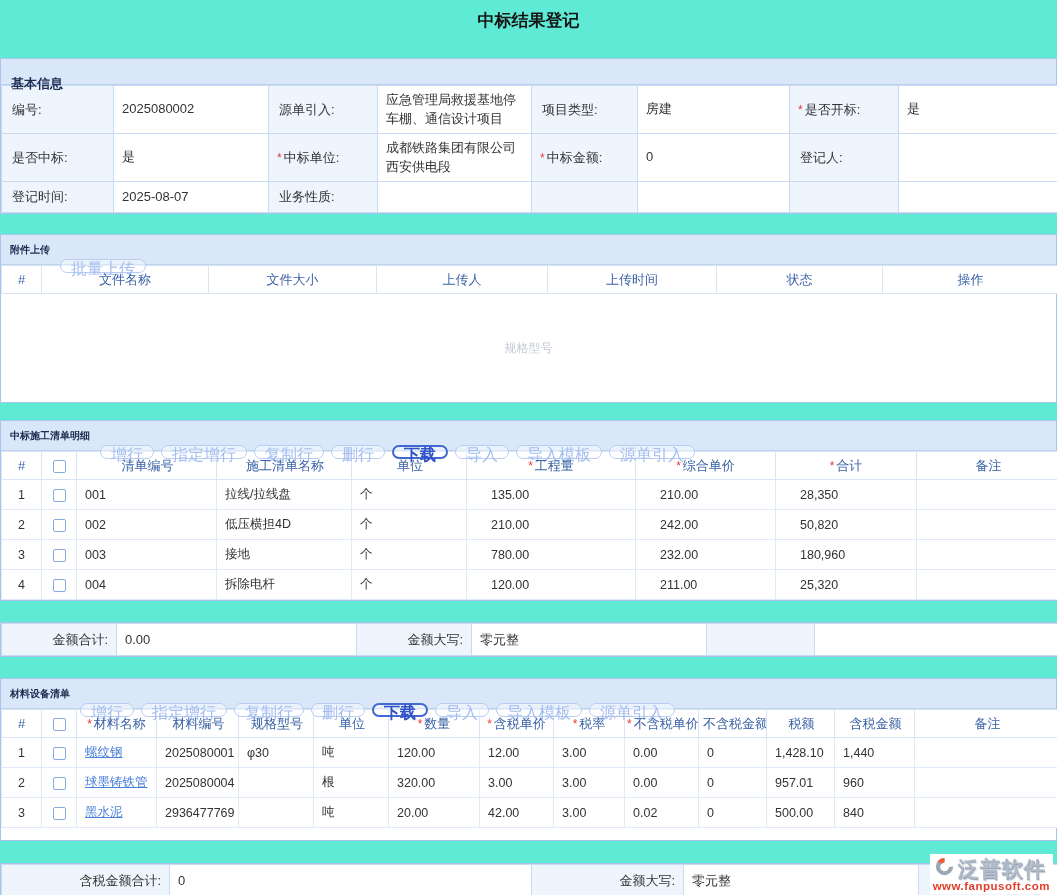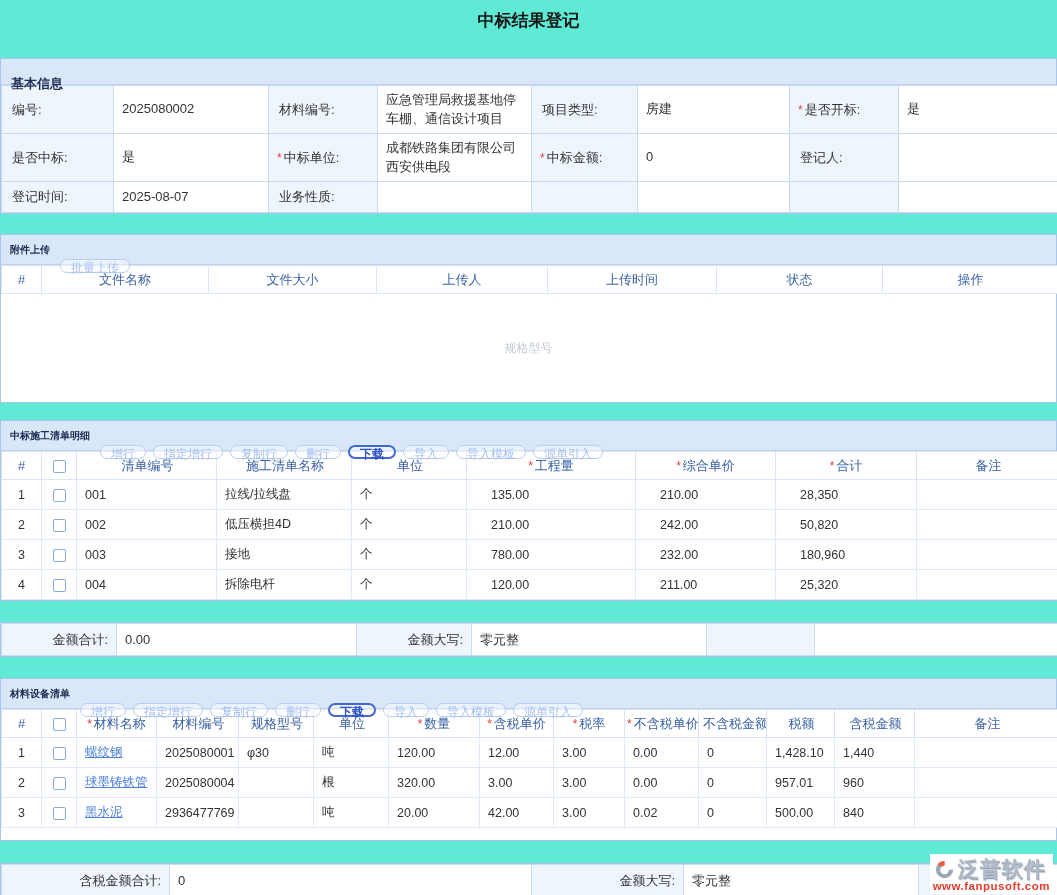--- a/index.html
+++ b/index.html
@@ -21,21 +21,21 @@
   .grid td { border:1px solid #c9dbf3; font-size:13px; padding:4px 8px; overflow:hidden; }
   .grid td.lbl { background:#eff5fd; text-align:left; white-space:nowrap; color:#333; }
   .grid td.val { background:#fff; text-align:left; line-height:1.45; }
   .grid tr.r-tall td { height:48px; }
   .grid tr.r-short td { height:31px; }
   .req { color:#e23b3b; margin-right:2px; font-size:12px; }
 
   
   .bar { background:#d9e7f8; border-bottom:1px solid #bcd2ee; height:30px; display:flex; align-items:center; gap:7px; padding:0 9px; }
   .bar-title { font-size:10px; font-weight:700; color:#1c2c50; margin-right:3px; white-space:nowrap; }
-  .tbtn { height:14px; line-height:17px; padding:0 10px; border-radius:11px; border:1px solid #b9cdf3; background:rgba(255,255,255,.45); color:#a4bdf0; font-size:12px; cursor:pointer; font-family:inherit; white-space:nowrap;margin-top:32px; }
+  .tbtn { height:14px; line-height:17px; padding:0 10px; border-radius:11px; border:1px solid #b9cdf3; background:rgba(255,255,255,.45); color:#a4bdf0; font-size:16px; cursor:pointer; font-family:inherit; white-space:nowrap;margin-top:32px; }
   .tbtn.active { border:2px solid #4468d2; color:#3053c8; font-weight:700; line-height:15px; }
 
   
   .dt th { border:1px solid #d9e5f6; background:#fff; color:#3a62a6; font-weight:400; font-size:13px; height:28px; text-align:center; padding:0 2px; overflow:hidden; white-space:nowrap; }
   .dt td { border:1px solid #e0eaf8; background:#fff; font-size:12.5px; height:30px; padding:0 8px; overflow:hidden; white-space:nowrap; }
   .dt td.c { text-align:center; padding:0; }
   .dt td.npad { padding-left:24px; }
   .cb { display:inline-block; width:13px; height:13px; border:1px solid #85abe0; border-radius:2px; background:#fff; vertical-align:middle; cursor:pointer; }
   .lnk { color:#4c80d8; text-decoration:underline; cursor:pointer; }
 
@@ -44,21 +44,21 @@
   .empty { height:108px; display:flex; align-items:center; justify-content:center; color:#c3c9d4; font-size:12px; }
   .pad-bottom { padding-bottom:12px; }
 
   
   .sum td { border:1px solid #c9dbf3; height:32px; font-size:13px; padding:0 8px; overflow:hidden; white-space:nowrap; }
   .sum td.lbl { background:#eff5fd; text-align:right; }
   .sum td.val { background:#fff; text-align:left; }
 
   
   .brandbox { position:absolute; right:4px; bottom:1px; background:#fff; padding:1px 3px 2px 3px; }
-  .brandline { display:flex; align-items:center; gap:2px; }
+  .brandline { display:flex; align-items:flex-start; gap:2px; }
   .brandname { font-size:21px; font-weight:700; color:#b2bcc9; letter-spacing:1px; text-shadow:0.5px 0.5px 0 #93a0b0, 1.5px 1.5px 1px #d7dde6; white-space:nowrap; }
   .brandurl { color:#e23c2c; font-size:11.5px; font-weight:700; text-align:center; margin-top:-3px; letter-spacing:0.5px; }
 </style>
 </head>
 <body>
 
 <div class="page">
 
   <h1 class="title">中标结果登记</h1>
 
@@ -72,21 +72,21 @@
           <col style="width:154px">
         <col style="width:106px">
           <col style="width:152px">
           <col style="width:109px">
           <col style="width:160px">
       </colgroup>
       <tbody>
           <tr class="r-tall">
         <td class="lbl"><span class="req"></span><span>编号:</span></td>
         <td class="val">2025080002</td>
-        <td class="lbl"><span class="req"></span><span>材料编号:</span></td>
+        <td class="lbl"><span class="req"></span><span>源单引入:</span></td>
         <td class="val">应急管理局救援基地停车棚、通信设计项目</td>
         <td class="lbl"><span class="req"></span><span>项目类型:</span></td>
         <td class="val">房建</td>
         <td class="lbl"><span class="req">*</span><span>是否开标:</span></td>
         <td class="val">是</td>
       </tr>
       <tr class="r-tall">
         <td class="lbl"><span class="req"></span><span>是否中标:</span></td>
         <td class="val">是</td>
         <td class="lbl"><span class="req">*</span><span>中标单位:</span></td>

